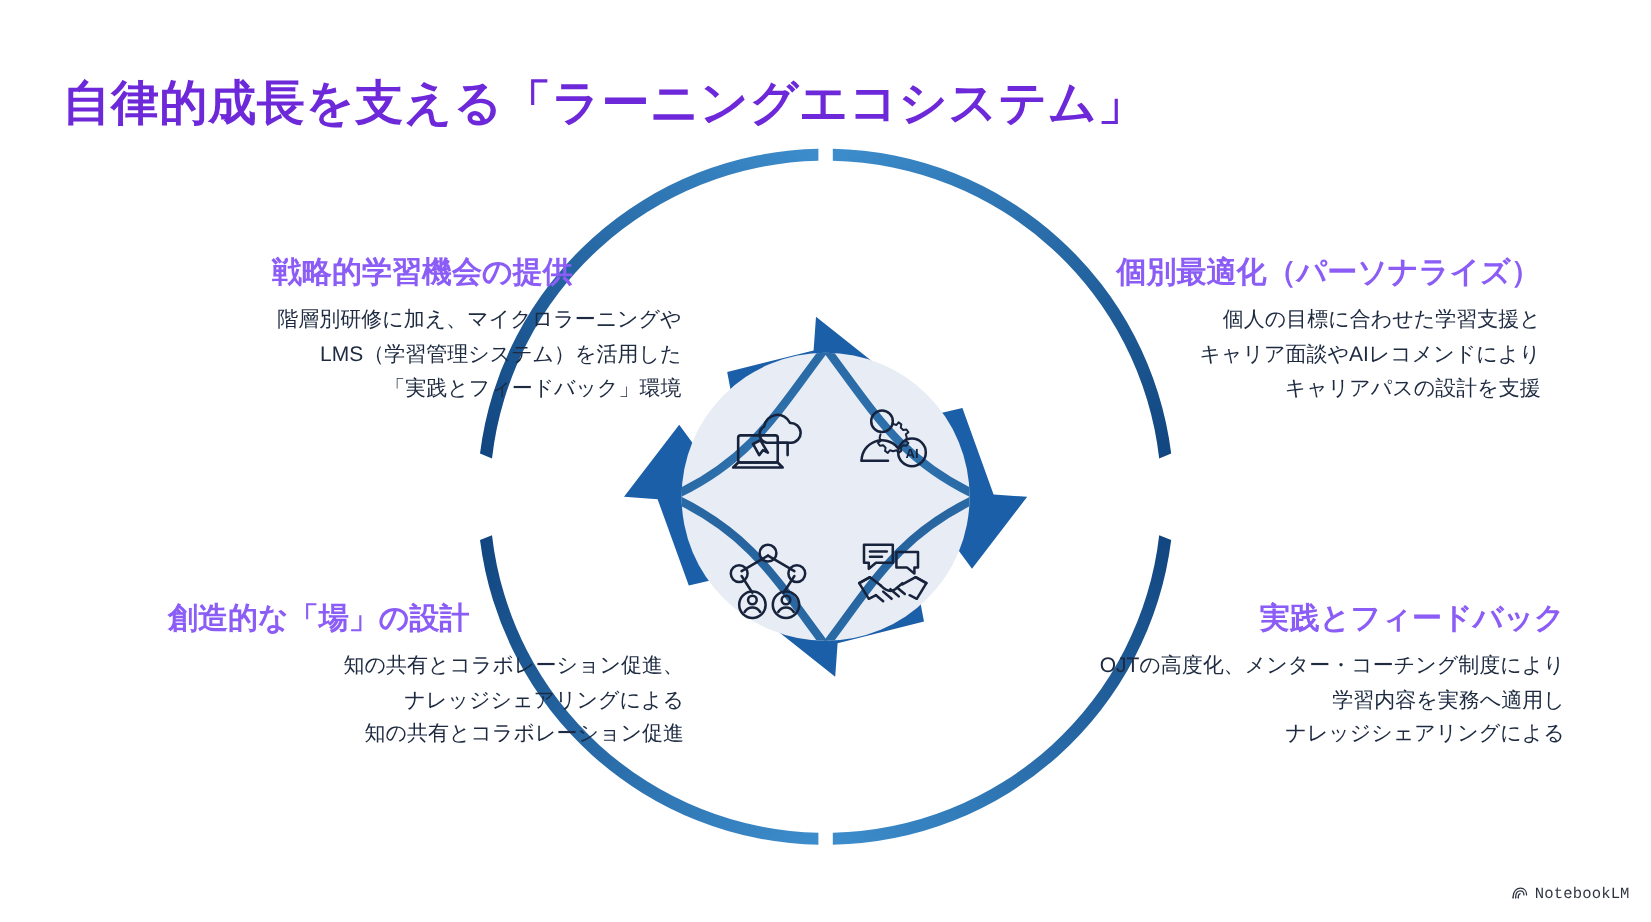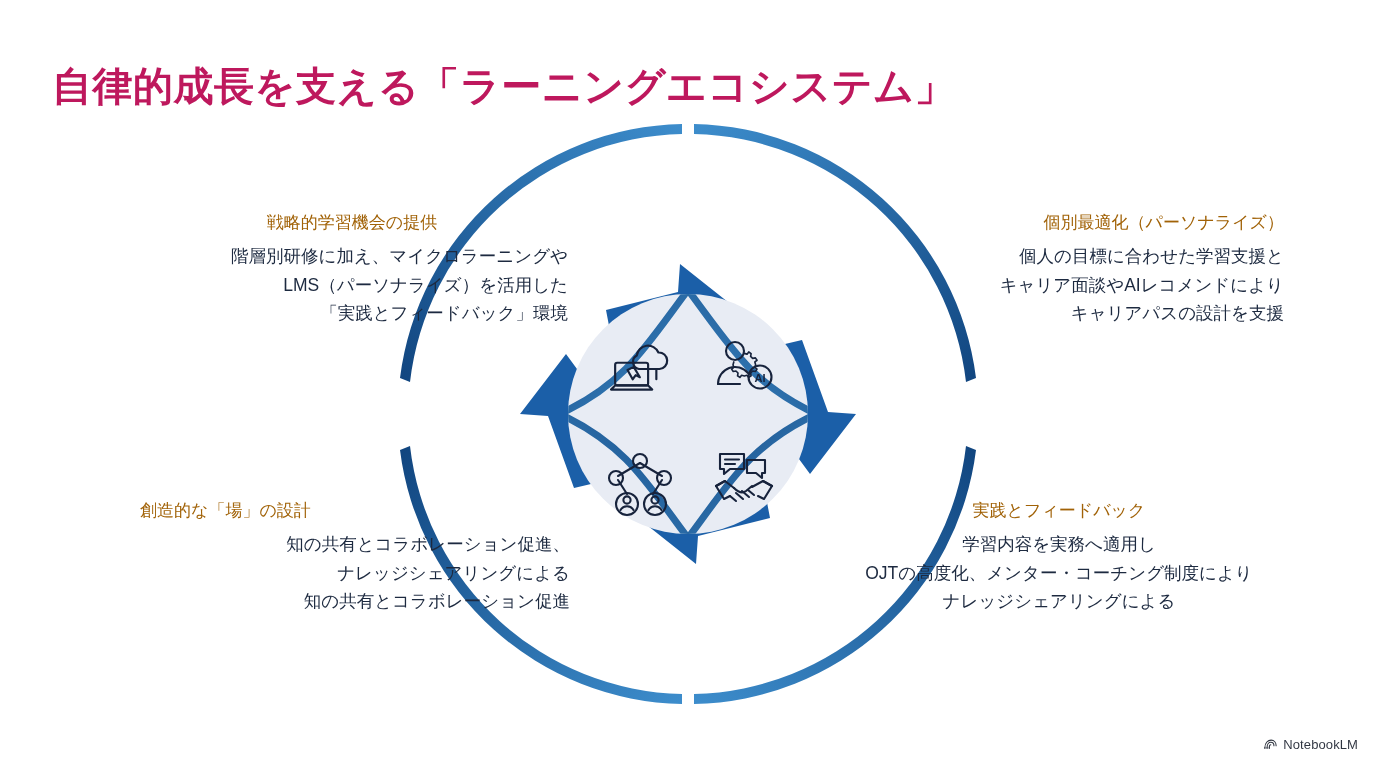--- a/index.html
+++ b/index.html
@@ -24,21 +24,21 @@
   }
 
   
   .slide-title {
     position: absolute;
     left: 52px;
     top: 36px;
     font-size: 40px;
     font-weight: 700;
     letter-spacing: 0.5px;
-    color: #be185d;
+    color: #6d28d9;
     white-space: nowrap;
     line-height: 1.15;
   }
 
   
   .diagram {
     position: absolute;
     left: 0;
     top: 92px;
     width: 1376px;
@@ -52,23 +52,23 @@
     height: 600px;
     display: block;
   }
 
   
   .quad {
     position: absolute;
     width: 430px;
   }
   .quad .quad-title {
-    font-size: 17px;
-    font-weight: 400;
-    color: #a16207;
+    font-size: 25px;
+    font-weight: 700;
+    color: #8b5cf6;
     line-height: 1.25;
     margin-bottom: 9px;
     white-space: nowrap;
   }
   .quad .quad-body {
     font-size: 17.5px;
     font-weight: 400;
     color: #1d2a40;
     line-height: 1.62;
   }
@@ -93,37 +93,38 @@
 
   .quad-tr {
     left: 814px;
     top: 120px;
     text-align: right;
     width: 470px;
   }
   .quad-br {
     left: 814px;
     top: 408px;
-    text-align: center;
+    text-align: right;
     width: 490px;
   }
 
   
   .watermark {
     position: absolute;
     right: 18px;
     bottom: 16px;
     display: flex;
     align-items: flex-end;
     gap: 5px;
     color: #1d2330;
     font-size: 13px;
     font-weight: 400;
     letter-spacing: 0.1px;
     opacity: 0.92;
+    font-family: Liberation Mono, monospace;
   }
   .watermark .wm-icon {
     display: inline-flex;
     width: 15px;
     height: 15px;
   }
 </style>
 </head>
 <body>
 
@@ -295,21 +296,21 @@
         <path d="M 49 31 l 9 5 l -8 13 l -6 -3"></path>
         <path d="M 20 38 c 4 4 8 6 12 3 l 6 -5"></path>
         <path d="M 16 46 l 6 5 M 22 43 l 7 6 M 28 41 l 7 6 M 34 40 l 6 5"></path>
       </g>
     </svg>
 
     <div class="quad quad-tl">
       <div class="quad-title">戦略的学習機会の提供</div>
       <div class="quad-body">
         <span>階層別研修に加え、マイクロラーニングや</span>
-        <span>LMS（パーソナライズ）を活用した</span>
+        <span>LMS（学習管理システム）を活用した</span>
         <span>「実践とフィードバック」環境</span>
       </div>
     </div>
 
     <div class="quad quad-tr">
       <div class="quad-title">個別最適化（パーソナライズ）</div>
       <div class="quad-body">
         <span>個人の目標に合わせた学習支援と</span>
         <span>キャリア面談やAIレコメンドにより</span>
         <span>キャリアパスの設計を支援</span>
@@ -321,22 +322,22 @@
       <div class="quad-body">
         <span>知の共有とコラボレーション促進、</span>
         <span>ナレッジシェアリングによる</span>
         <span>知の共有とコラボレーション促進</span>
       </div>
     </div>
 
     <div class="quad quad-br">
       <div class="quad-title">実践とフィードバック</div>
       <div class="quad-body">
+        <span>OJTの高度化、メンター・コーチング制度により</span>
         <span>学習内容を実務へ適用し</span>
-        <span>OJTの高度化、メンター・コーチング制度により</span>
         <span>ナレッジシェアリングによる</span>
       </div>
     </div>
 
   </div>
 
   <div class="watermark">
     <span class="wm-icon">
       <svg viewBox="0 0 24 24" width="15" height="15" fill="none" stroke="#1d2330" stroke-width="1.7" stroke-linecap="round" stroke-linejoin="round">
         <path d="M 3 17 C 3 9 8 5 13 5 C 18 5 21 9 21 14"></path>

